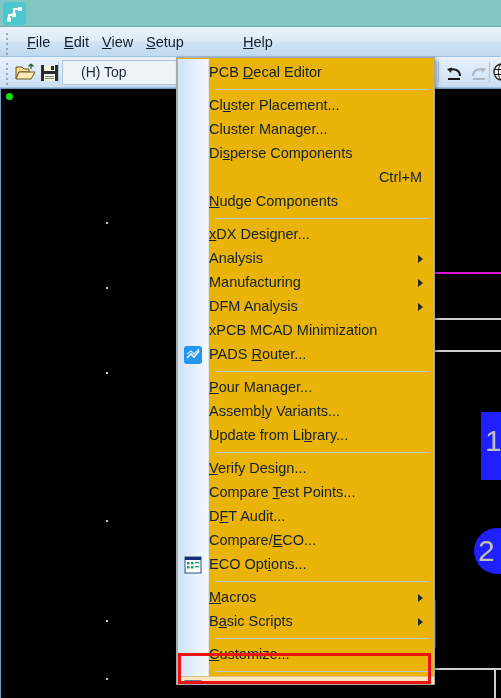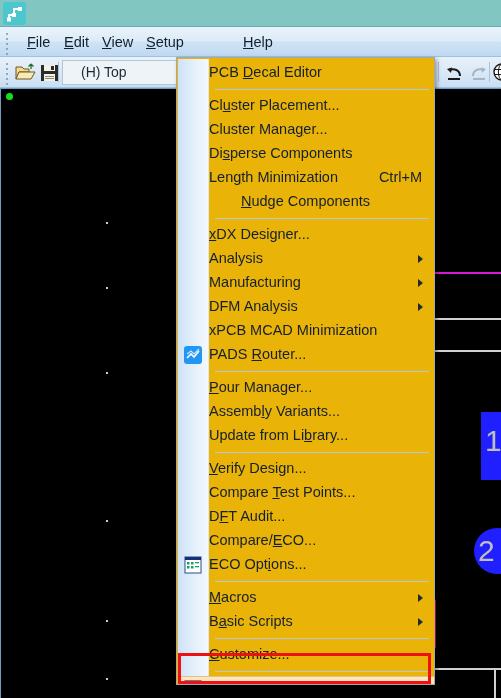--- a/index.html
+++ b/index.html
@@ -309,24 +309,23 @@
         <div class="mrow" style="top: 36px;">
           <span class="lbl">Cl<span class="u">u</span>ster Placement...</span>
         </div>
         <div class="mrow" style="top: 60px; text-align: center;">
           <span class="lbl">Cluster Mana<span class="u">g</span>er...</span>
         </div>
         <div class="mrow" style="top: 84px;">
           <span class="lbl">Di<span class="u">s</span>perse Components</span>
         </div>
         <div class="mrow" style="top: 108px;">
-          <span class="lbl">Len<span class="u">g</span>th Minimization</span>
           <span class="accel">Ctrl+M</span>
         </div>
-        <div class="mrow" style="top: 132px; margin-left: 32px;">
+        <div class="mrow" style="top: 132px;">
           <span class="lbl"><span class="u">N</span>udge Components</span>
         </div>
         <div class="msep" style="top: 160px;"></div>
         <div class="mrow" style="top: 165px;">
           <span class="lbl"><span class="u">x</span>DX Designer...</span>
         </div>
         <div class="mrow" style="top: 189px;">
           <span class="lbl">Analysis</span>
           <span class="arrow"></span>
         </div>

